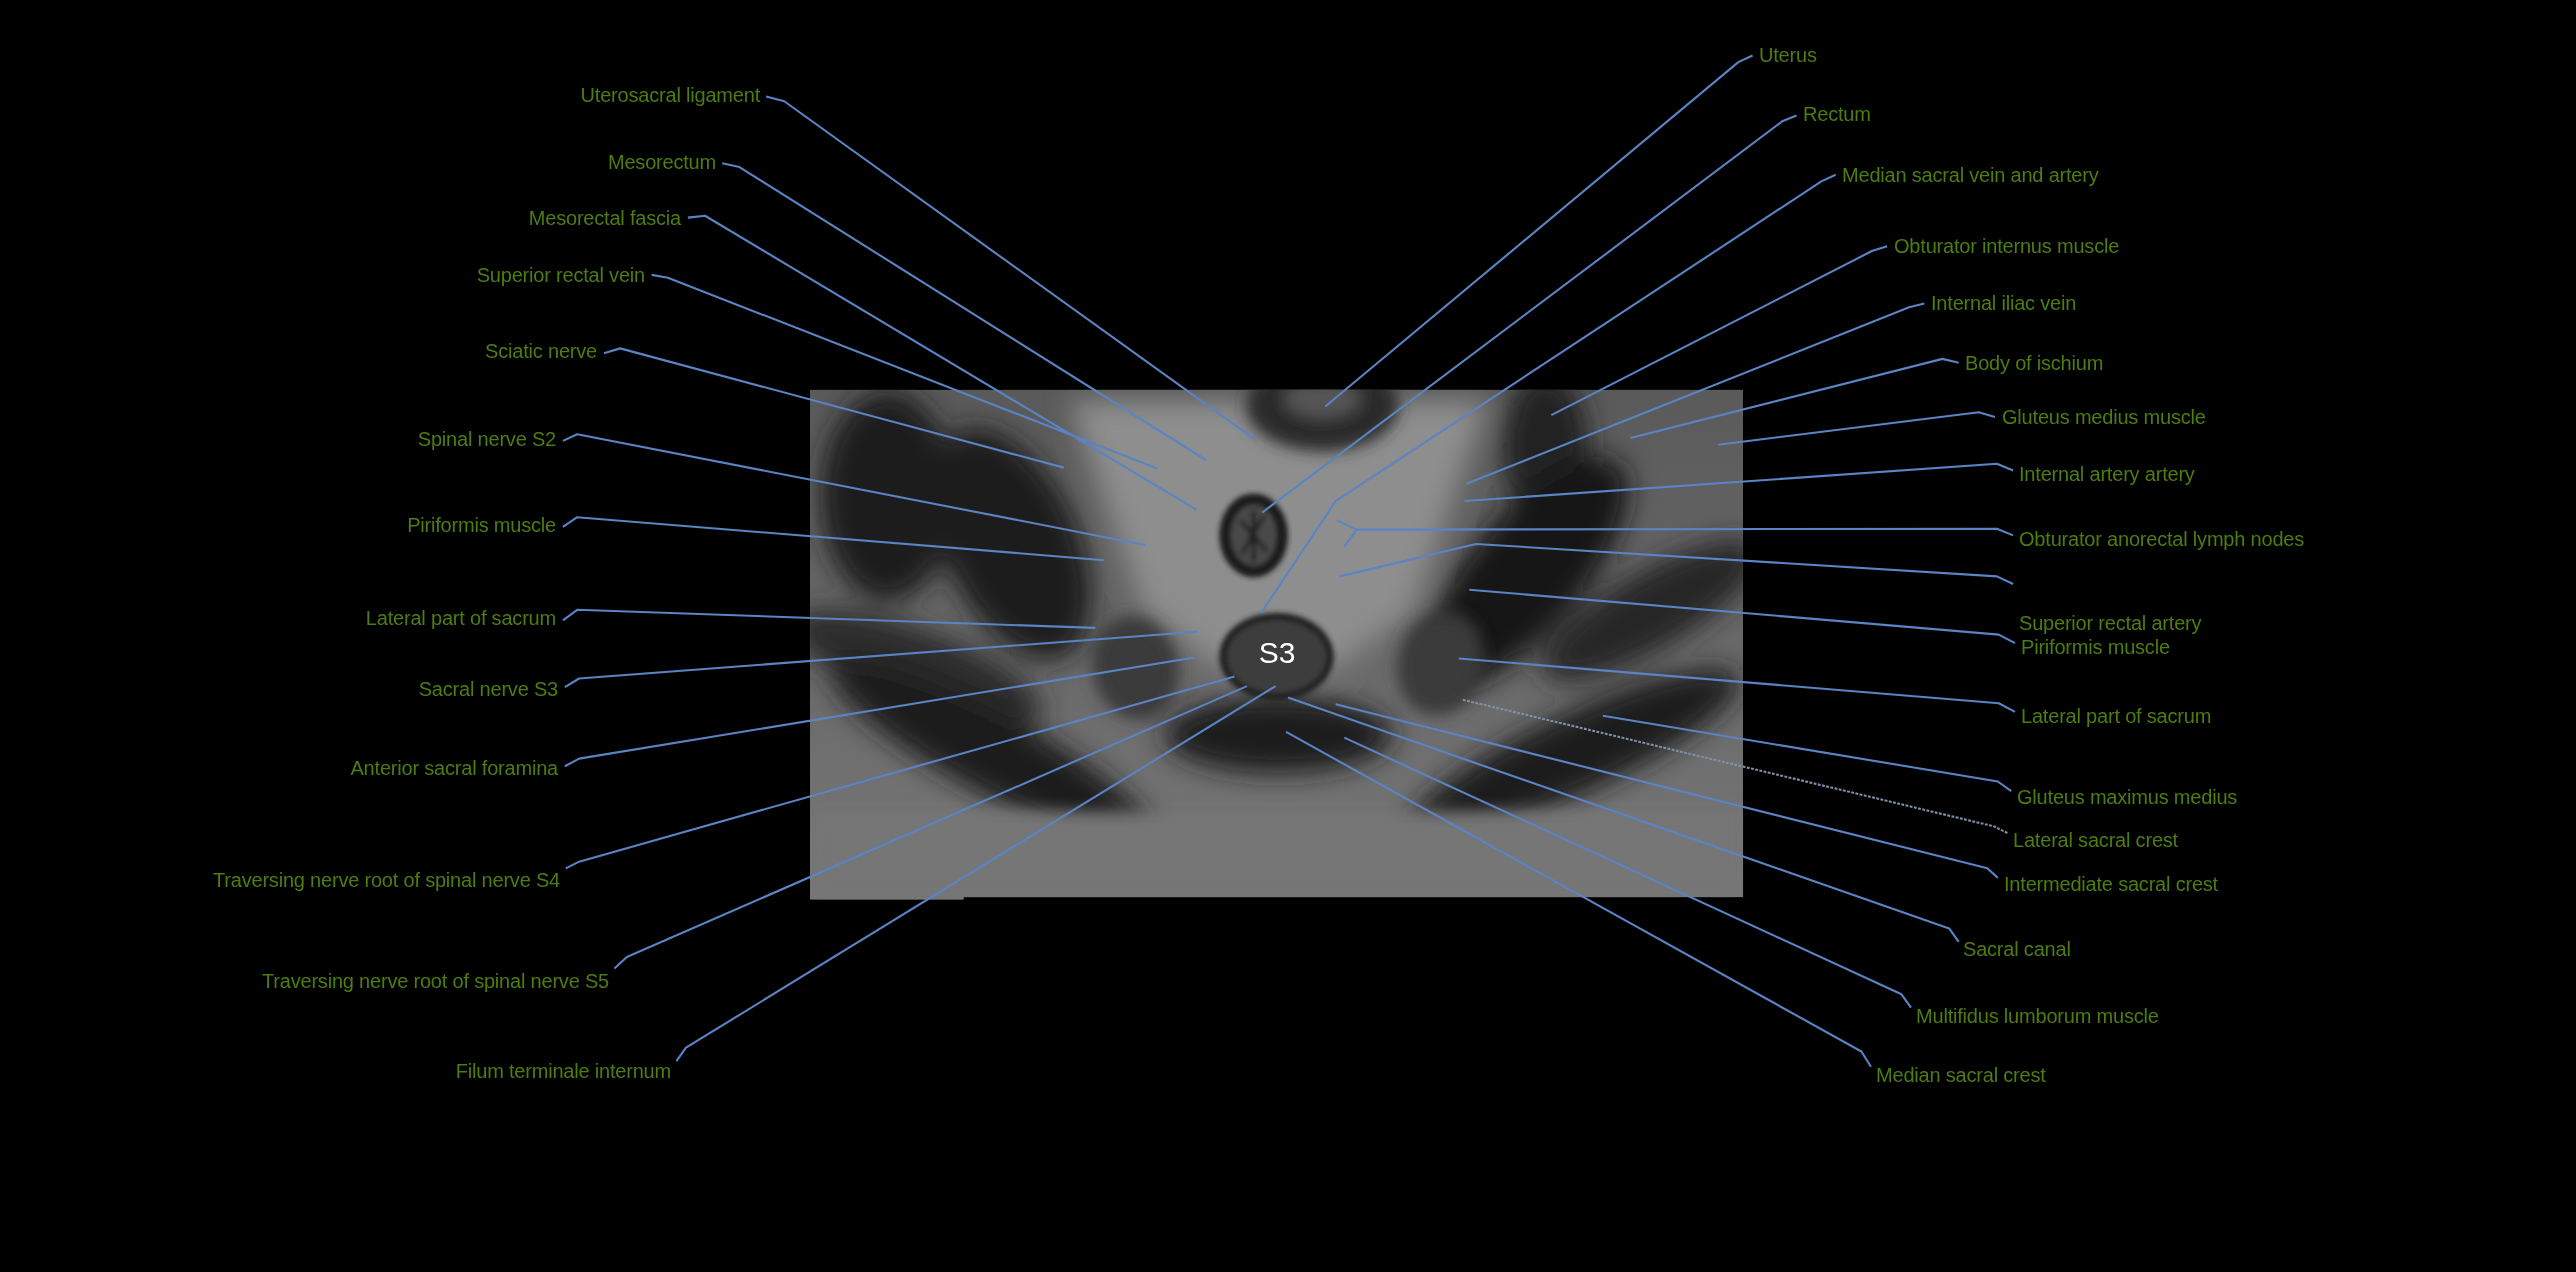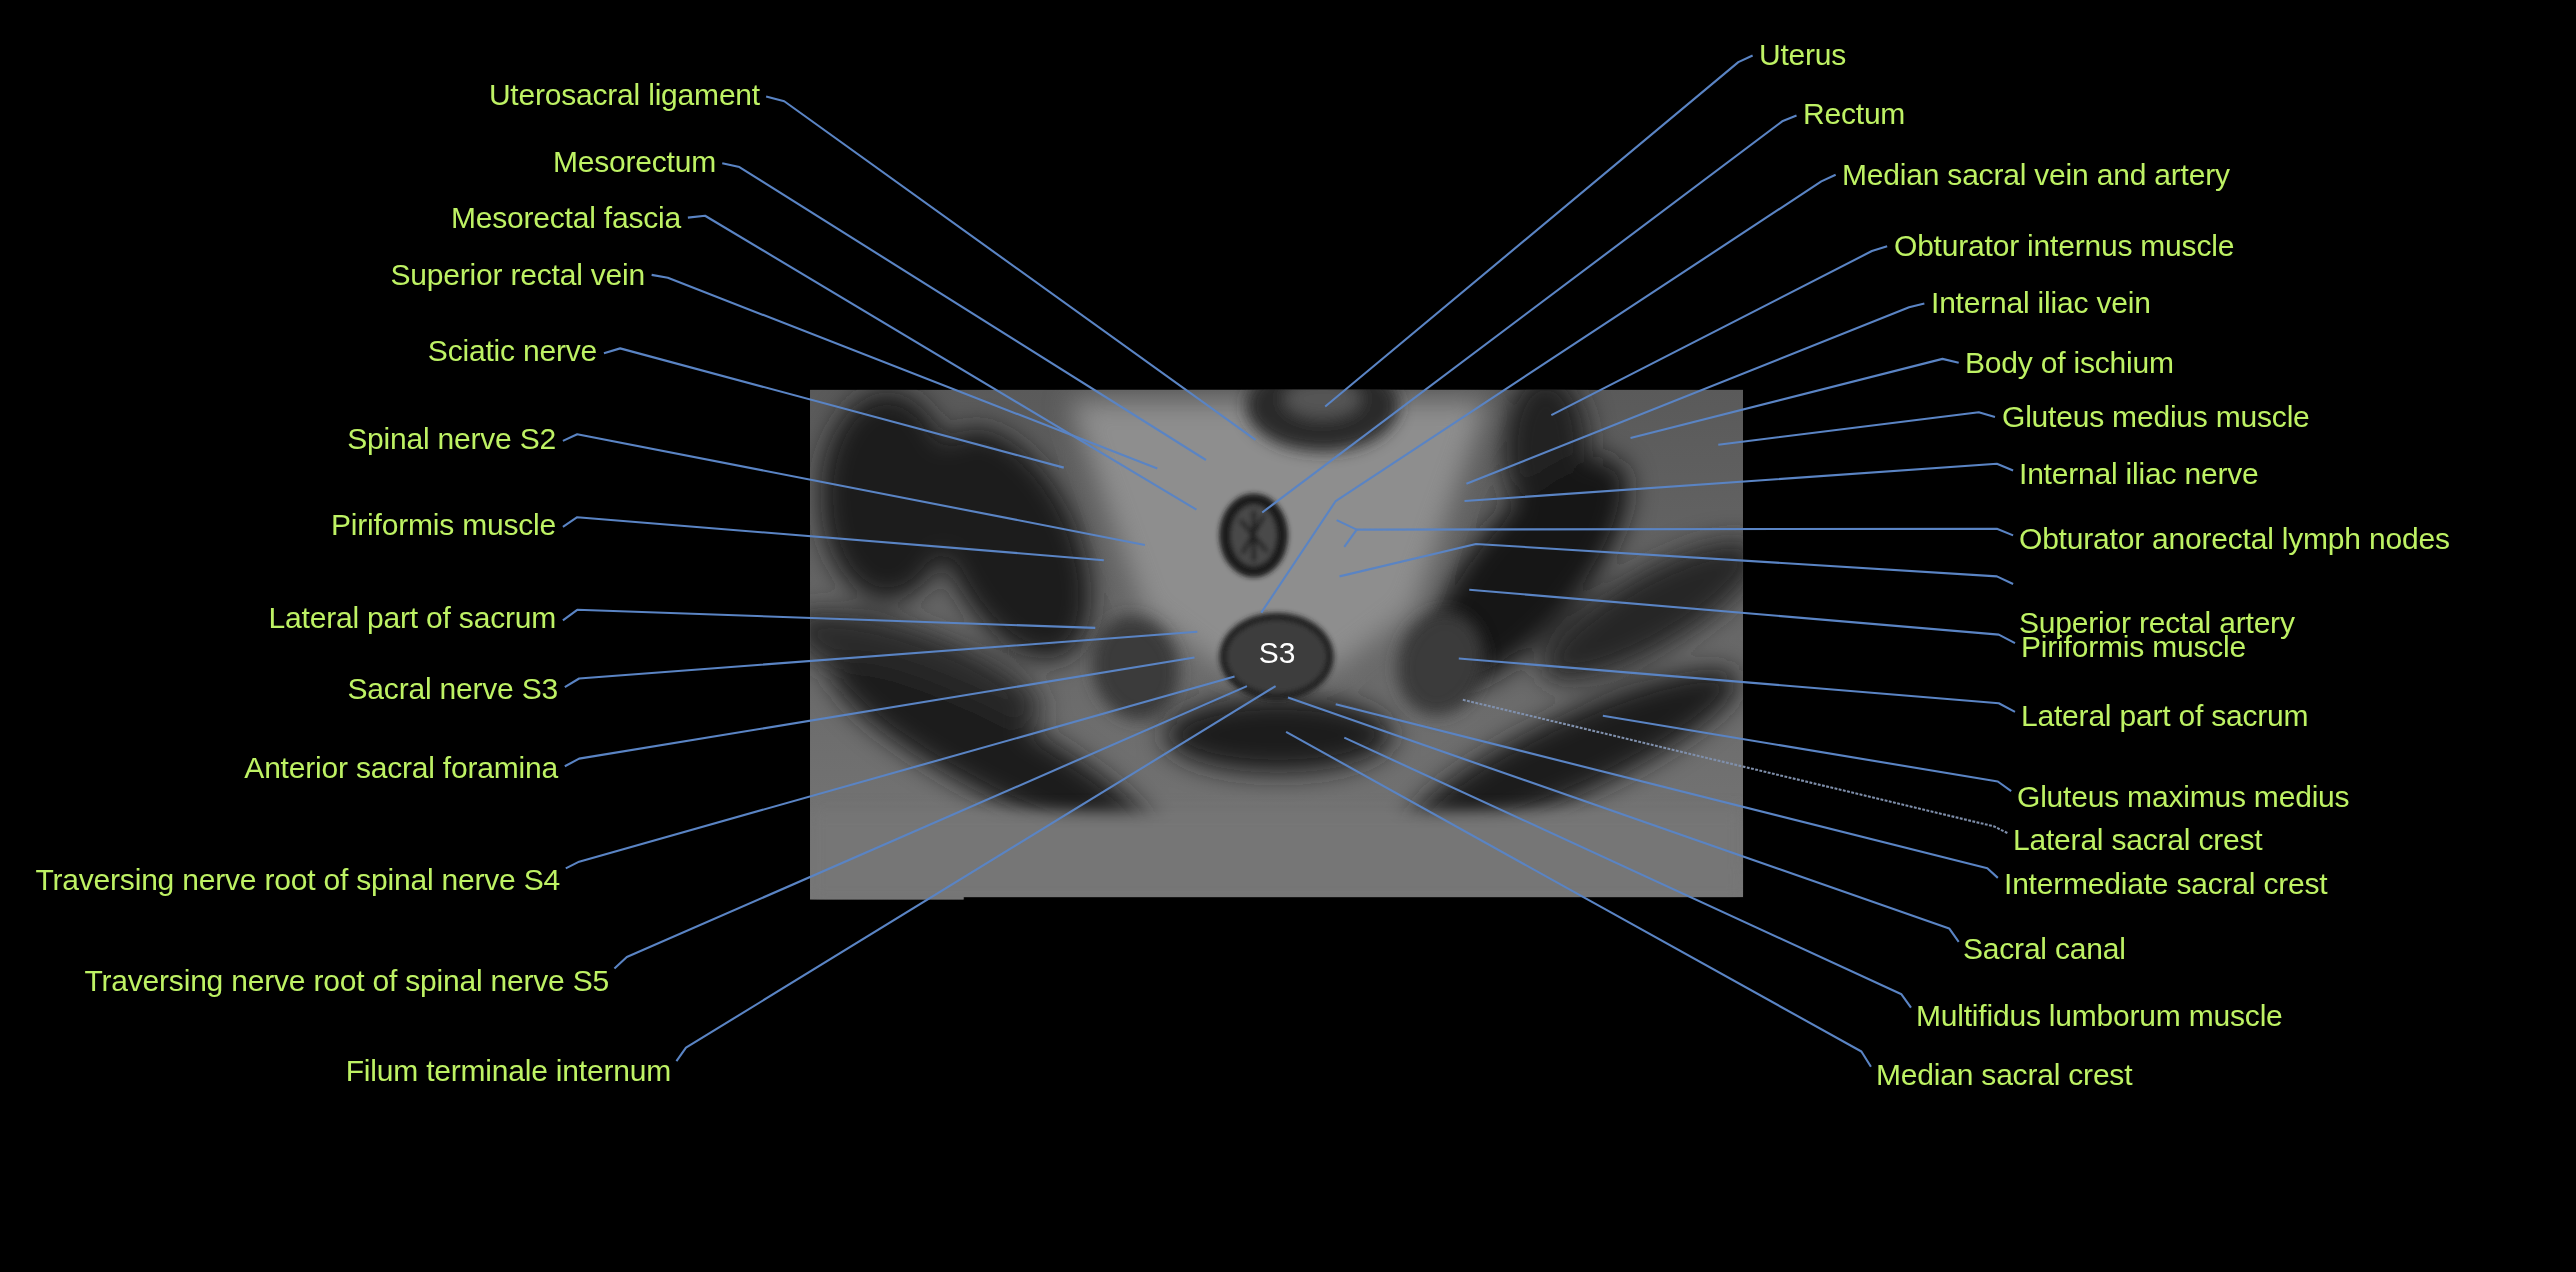--- a/index.html
+++ b/index.html
@@ -1,19 +1,19 @@
 <!DOCTYPE html>
 <html><head>
 <meta charset="utf-8">
 <style>
   html, body { margin: 0; padding: 0; background: #000; }
   body { width: 2576px; height: 1273px; position: relative; overflow: hidden;
          font-family: "Liberation Sans", "DejaVu Sans", sans-serif; }
   #stage { position: absolute; left: 0; top: 0; width: 2576px; height: 1273px; }
-  .lbl { position: absolute; color: #bef264; font-size: 30px; line-height: 34px;
+  .lbl { position: absolute; color: #4d7c0f; font-size: 20px; line-height: 34px;
          white-space: nowrap; transform: translateY(-50%); letter-spacing: -0.2px; }
   .lbl.left { text-align: center; }
   .lbl.right { text-align: left; }
   #mri-svg, #lines-svg { position: absolute; left: 0; top: 0; }
   .vert-label { position: absolute; color: #fff; font-size: 30px; transform: translate(-50%, -50%); }
 </style>
 </head>
 <body>
 
 <div id="stage">
@@ -197,21 +197,21 @@
       <div class="lbl left" style="top: 1071px; right: 1905px;">Filum terminale internum</div>
     </div>
   <div id="labels-right">
       <div class="lbl right" style="top: 55px; left: 1759px;">Uterus</div>
       <div class="lbl right" style="top: 114px; left: 1803px;">Rectum</div>
       <div class="lbl right" style="top: 175px; left: 1842px; text-align: center;">Median sacral vein and artery</div>
       <div class="lbl right" style="top: 246px; left: 1894px;">Obturator internus muscle</div>
       <div class="lbl right" style="top: 303px; left: 1931px;">Internal iliac vein</div>
       <div class="lbl right" style="top: 363px; left: 1965px;">Body of ischium</div>
       <div class="lbl right" style="top: 417px; left: 2002px;">Gluteus medius muscle</div>
-      <div class="lbl right" style="top: 474px; left: 2019px;">Internal iliac nerve</div>
+      <div class="lbl right" style="top: 474px; left: 2019px;">Internal artery artery</div>
       <div class="lbl right" style="top: 539px; left: 2019px;">Obturator anorectal lymph nodes</div>
       <div class="lbl right" style="top: 588px; left: 2019px; margin-top: 35px;">Superior rectal artery</div>
       <div class="lbl right" style="top: 647px; left: 2021px;">Piriformis muscle</div>
       <div class="lbl right" style="top: 716px; left: 2021px;">Lateral part of sacrum</div>
       <div class="lbl right" style="top: 797px; left: 2017px;">Gluteus maximus medius</div>
       <div class="lbl right" style="top: 840px; left: 2013px;">Lateral sacral crest</div>
       <div class="lbl right" style="top: 884px; left: 2004px;">Intermediate sacral crest</div>
       <div class="lbl right" style="top: 949px; left: 1963px;">Sacral canal</div>
       <div class="lbl right" style="top: 1016px; left: 1916px;">Multifidus lumborum muscle</div>
       <div class="lbl right" style="top: 1075px; left: 1876px;">Median sacral crest</div>

